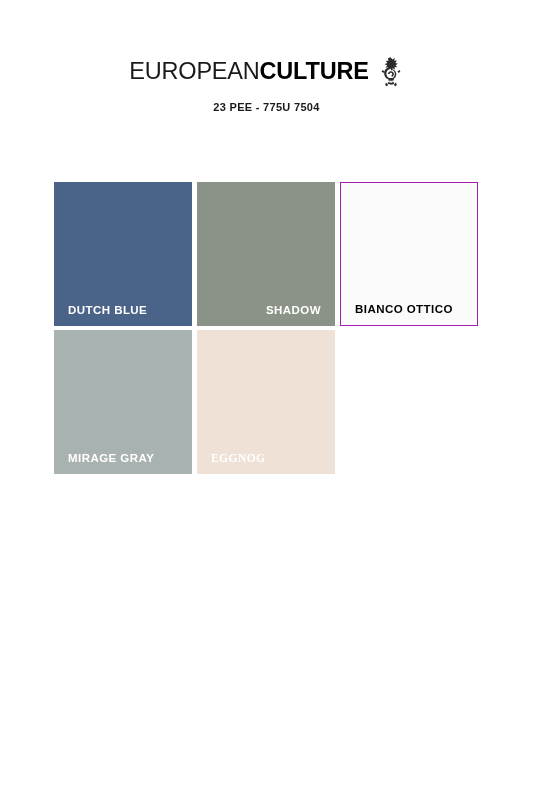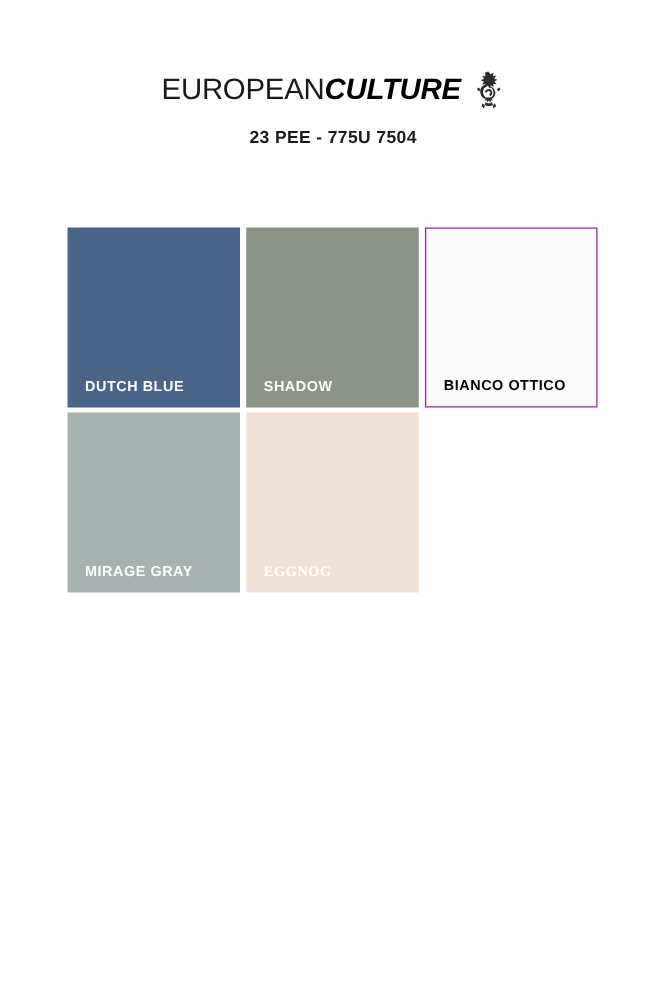--- a/index.html
+++ b/index.html
@@ -46,39 +46,38 @@
     line-height: 1;
   }
 
   .brand-word-bold {
     font-family: "Liberation Sans", sans-serif;
     font-size: 23.5px;
     font-weight: 700;
     letter-spacing: -0.2px;
     color: #000000;
     line-height: 1;
-    font-style: italic;
   }
 
   .brand-emblem {
     display: inline-block;
     margin-left: 9px;
     width: 26px;
     height: 32px;
     vertical-align: middle;
   }
 
   .brand-emblem svg {
     display: block;
   }
 
   .ref-code {
     margin-top: 13px;
     font-family: "Liberation Sans", sans-serif;
-    font-size: 14px;
+    font-size: 11px;
     font-weight: 700;
     letter-spacing: 0.3px;
     color: #1a1a1a;
   }
 
   
   .swatch-grid {
     position: absolute;
     left: 54px;
     top: 182px;
@@ -143,21 +142,21 @@
     <div class="ref-code">23 PEE - 775U 7504</div>
   </div>
 
   <div class="swatch-grid">
 
     <div class="swatch" style="background-color: rgb(74, 99, 137);">
       <span class="swatch-label" style="color: rgb(255, 255, 255);">DUTCH BLUE</span>
     </div>
 
     <div class="swatch" style="background-color: rgb(139, 147, 136);">
-      <span class="swatch-label" style="color: rgb(255, 255, 255);">SHADOW</span>
+      <span class="swatch-label" style="color: rgb(255, 255, 255); text-align: right;">SHADOW</span>
     </div>
 
     <div class="swatch swatch--bordered" style="background-color: rgb(251, 251, 251);">
       <span class="swatch-label" style="color: rgb(0, 0, 0);">BIANCO OTTICO</span>
     </div>
 
     <div class="swatch" style="background-color: rgb(168, 178, 176); padding-left: 20px;">
       <span class="swatch-label" style="color: rgb(255, 255, 255);">MIRAGE GRAY</span>
     </div>
 

